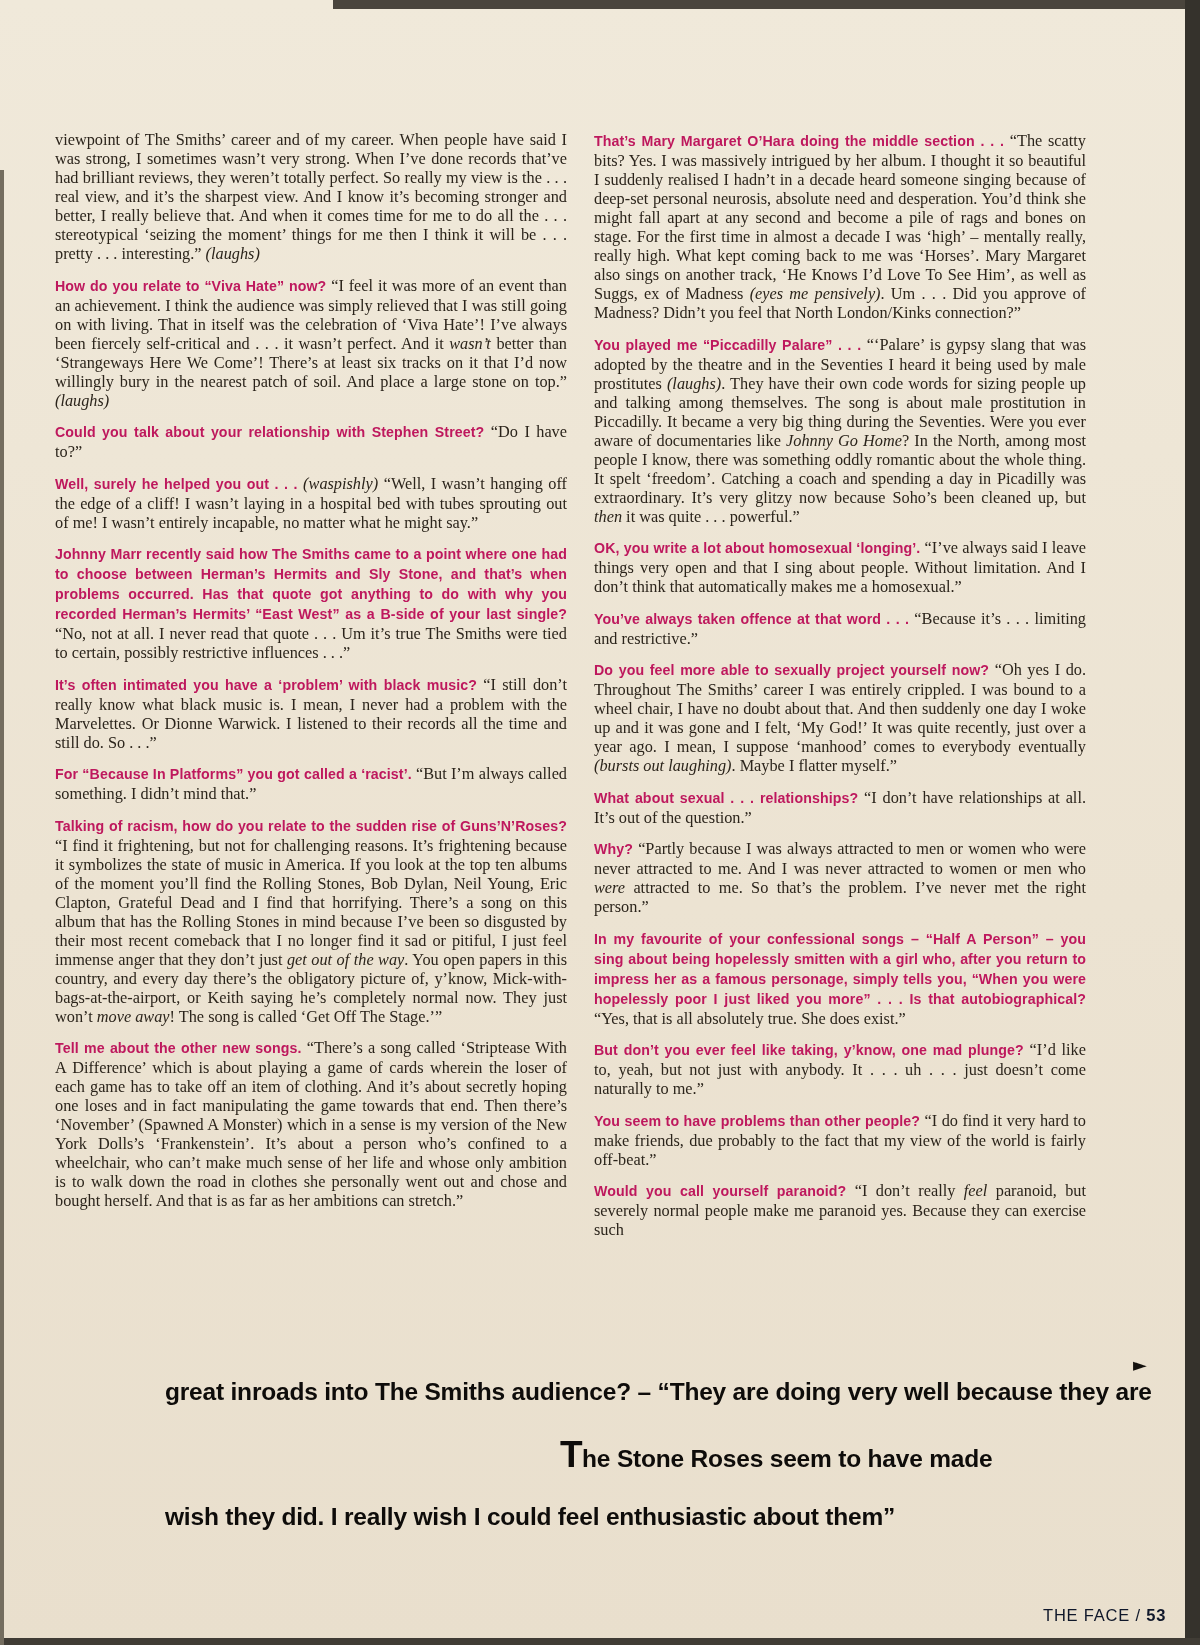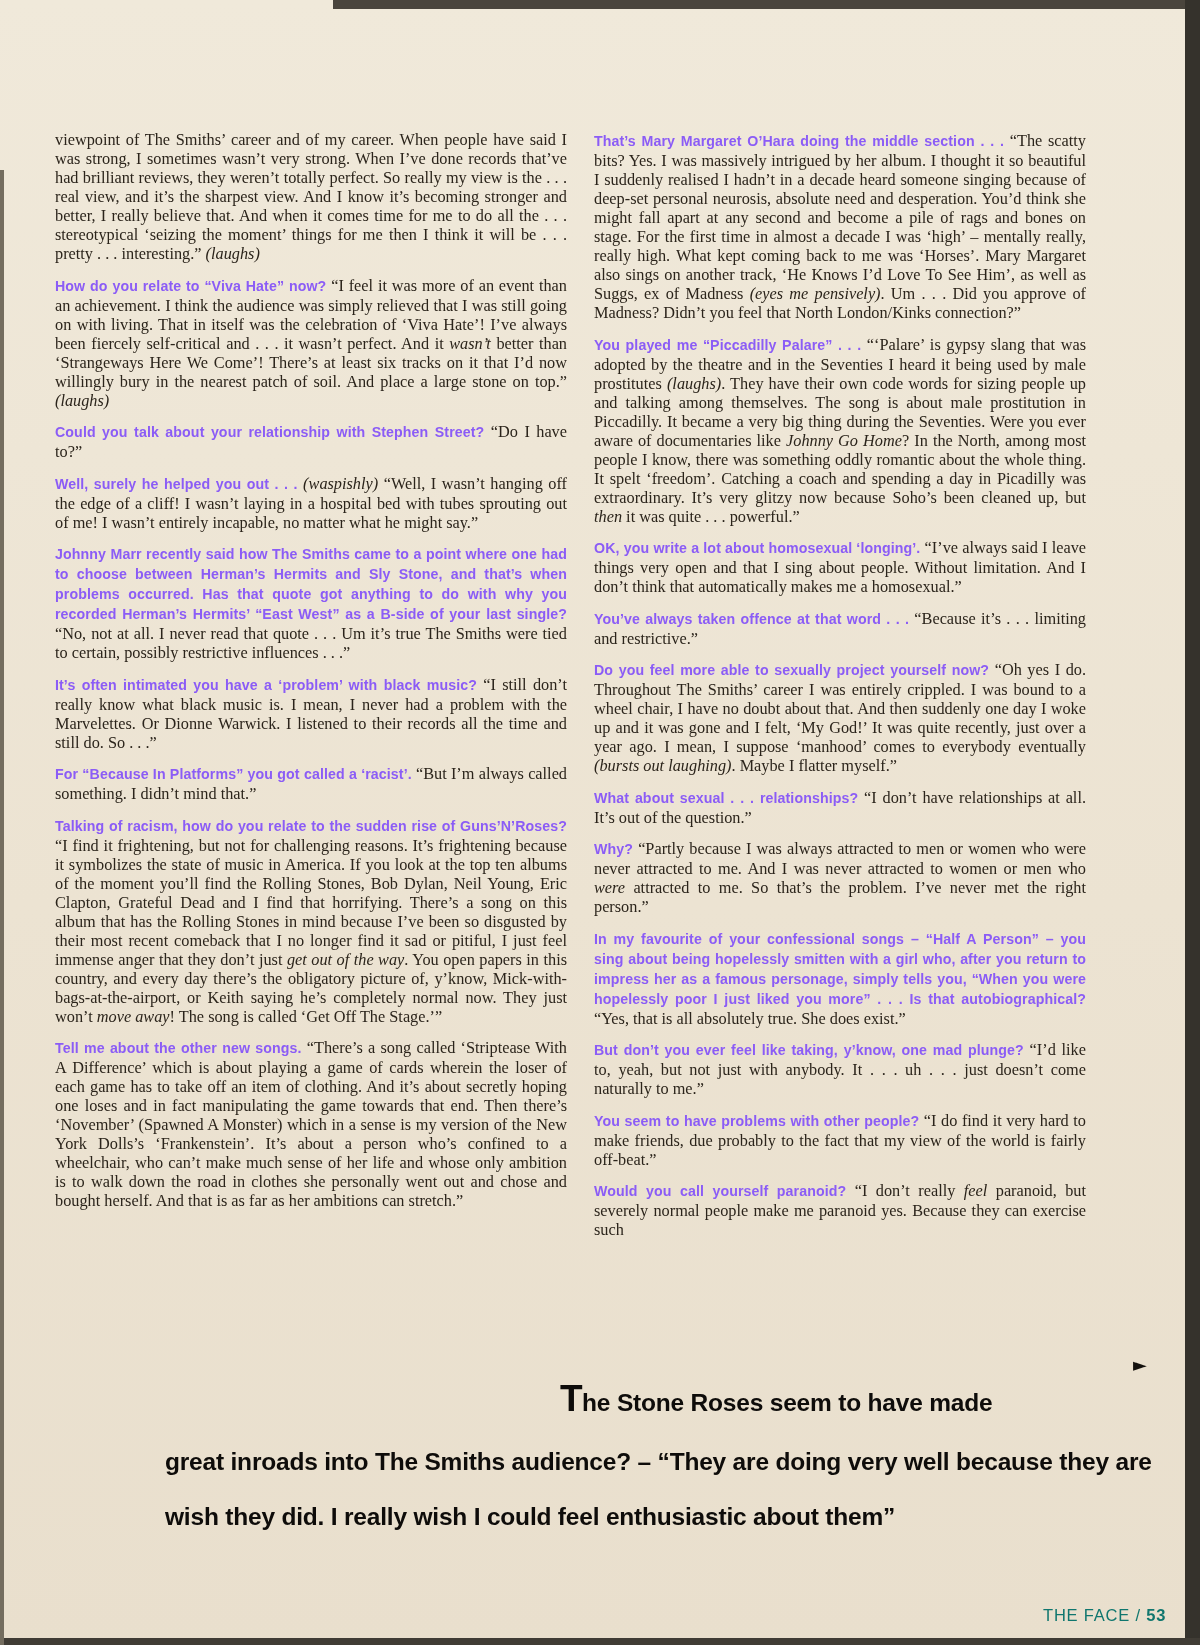--- a/index.html
+++ b/index.html
@@ -19,21 +19,21 @@
   }
   .col-left  { left: 55px;  top: 130px; width: 512px; }
   .col-right { left: 594px; top: 131px; width: 492px; }
   .para { margin: 0 0 12.5px 0; text-align: justify; }
   .para:last-child { margin-bottom: 0; }
   .seg-q {
     font-family: "Liberation Sans", sans-serif;
     font-weight: 700;
     font-size: 14.2px;
     letter-spacing: 0.1px;
-    color: #8b5cf6;
+    color: #be185d;
   }
   .seg-a { font-style: normal; }
   .seg-i { font-style: italic; }
 
   .continuation-arrow {
     position: absolute;
     left: 1133px; top: 1354px;
     font-size: 18px;
     color: #14110d;
     font-family: "DejaVu Sans", sans-serif;
@@ -58,21 +58,21 @@
     font-size: 37px;
     letter-spacing: -0.5px;
   }
 
   .footer {
     position: absolute;
     left: 1043px; top: 1606px;
     font-family: "Liberation Sans", sans-serif;
     font-size: 16.5px;
     letter-spacing: 0.8px;
-    color: #0f766e;
+    color: #0f172a;
     white-space: nowrap;
   }
   .footer .mag { font-weight: 400; }
   .footer .num { font-weight: 700; }
 
   .edge { position: absolute; }
   .edge-top    { left: 333px; top: 0; width: 867px; height: 9px;  background: #4a453d; }
   .edge-right  { left: 1185px; top: 0; width: 15px; height: 1645px; background: #35322c; }
   .edge-bottom { left: 0; top: 1638px; width: 1200px; height: 7px; background: #403c35; }
   .edge-left   { left: 0; top: 170px; width: 4px; height: 1475px; background: #746d5f; }
@@ -94,29 +94,29 @@
 <div class="col col-right" id="col-right">
     <p class="para"><span class="seg-q">That’s Mary Margaret O’Hara doing the middle section . . . </span><span class="seg-a">“The scatty bits? Yes. I was massively intrigued by her album. I thought it so beautiful I suddenly realised I hadn’t in a decade heard someone singing because of deep-set personal neurosis, absolute need and desperation. You’d think she might fall apart at any second and become a pile of rags and bones on stage. For the first time in almost a decade I was ‘high’ – mentally really, really high. What kept coming back to me was ‘Horses’. Mary Margaret also sings on another track, ‘He Knows I’d Love To See Him’, as well as Suggs, ex of Madness </span><span class="seg-i">(eyes me pensively)</span><span class="seg-a">. Um . . . Did you approve of Madness? Didn’t you feel that North London/Kinks connection?”</span></p>
     <p class="para"><span class="seg-q">You played me “Piccadilly Palare” . . . </span><span class="seg-a">“‘Palare’ is gypsy slang that was adopted by the theatre and in the Seventies I heard it being used by male prostitutes </span><span class="seg-i">(laughs)</span><span class="seg-a">. They have their own code words for sizing people up and talking among themselves. The song is about male prostitution in Piccadilly. It became a very big thing during the Seventies. Were you ever aware of documentaries like </span><span class="seg-i">Johnny Go Home</span><span class="seg-a">? In the North, among most people I know, there was something oddly romantic about the whole thing. It spelt ‘freedom’. Catching a coach and spending a day in Picadilly was extraordinary. It’s very glitzy now because Soho’s been cleaned up, but </span><span class="seg-i">then</span><span class="seg-a"> it was quite . . . powerful.”</span></p>
     <p class="para"><span class="seg-q">OK, you write a lot about homosexual ‘longing’. </span><span class="seg-a">“I’ve always said I leave things very open and that I sing about people. Without limitation. And I don’t think that automatically makes me a homosexual.”</span></p>
     <p class="para"><span class="seg-q">You’ve always taken offence at that word . . . </span><span class="seg-a">“Because it’s . . . limiting and restrictive.”</span></p>
     <p class="para"><span class="seg-q">Do you feel more able to sexually project yourself now? </span><span class="seg-a">“Oh yes I do. Throughout The Smiths’ career I was entirely crippled. I was bound to a wheel chair, I have no doubt about that. And then suddenly one day I woke up and it was gone and I felt, ‘My God!’ It was quite recently, just over a year ago. I mean, I suppose ‘manhood’ comes to everybody eventually </span><span class="seg-i">(bursts out laughing)</span><span class="seg-a">. Maybe I flatter myself.”</span></p>
     <p class="para"><span class="seg-q">What about sexual . . . relationships? </span><span class="seg-a">“I don’t have relationships at all. It’s out of the question.”</span></p>
     <p class="para"><span class="seg-q">Why? </span><span class="seg-a">“Partly because I was always attracted to men or women who were never attracted to me. And I was never attracted to women or men who </span><span class="seg-i">were</span><span class="seg-a"> attracted to me. So that’s the problem. I’ve never met the right person.”</span></p>
     <p class="para"><span class="seg-q">In my favourite of your confessional songs – “Half A Person” – you sing about being hopelessly smitten with a girl who, after you return to impress her as a famous personage, simply tells you, “When you were hopelessly poor I just liked you more” . . . Is that autobiographical? </span><span class="seg-a">“Yes, that is all absolutely true. She does exist.”</span></p>
     <p class="para"><span class="seg-q">But don’t you ever feel like taking, y’know, one mad plunge? </span><span class="seg-a">“I’d like to, yeah, but not just with anybody. It . . . uh . . . just doesn’t come naturally to me.”</span></p>
-    <p class="para"><span class="seg-q">You seem to have problems with other people? </span><span class="seg-a">“I do find it very hard to make friends, due probably to the fact that my view of the world is fairly off-beat.”</span></p>
+    <p class="para"><span class="seg-q">You seem to have problems than other people? </span><span class="seg-a">“I do find it very hard to make friends, due probably to the fact that my view of the world is fairly off-beat.”</span></p>
     <p class="para"><span class="seg-q">Would you call yourself paranoid? </span><span class="seg-a">“I don’t really </span><span class="seg-i">feel</span><span class="seg-a"> paranoid, but severely normal people make me paranoid yes. Because they can exercise such</span></p>
   </div>
 
 <span class="continuation-arrow">►</span>
 
 <div class="pullquote">
+  <div class="pq-line">great inroads into The Smiths audience? – “They are doing very well because they are</div>
   <div class="pq-line pq-line-first"><span class="pq-cap">T</span><span>he Stone Roses seem to have made</span></div>
-  <div class="pq-line">great inroads into The Smiths audience? – “They are doing very well because they are</div>
   <div class="pq-line">wish they did. I really wish I could feel enthusiastic about them”</div>
 </div>
 
 <div class="footer">
   <span class="mag">THE FACE /</span>
   <span class="num">53</span>
 </div>
 
 <div class="edge edge-top"></div>
 <div class="edge edge-right"></div>

